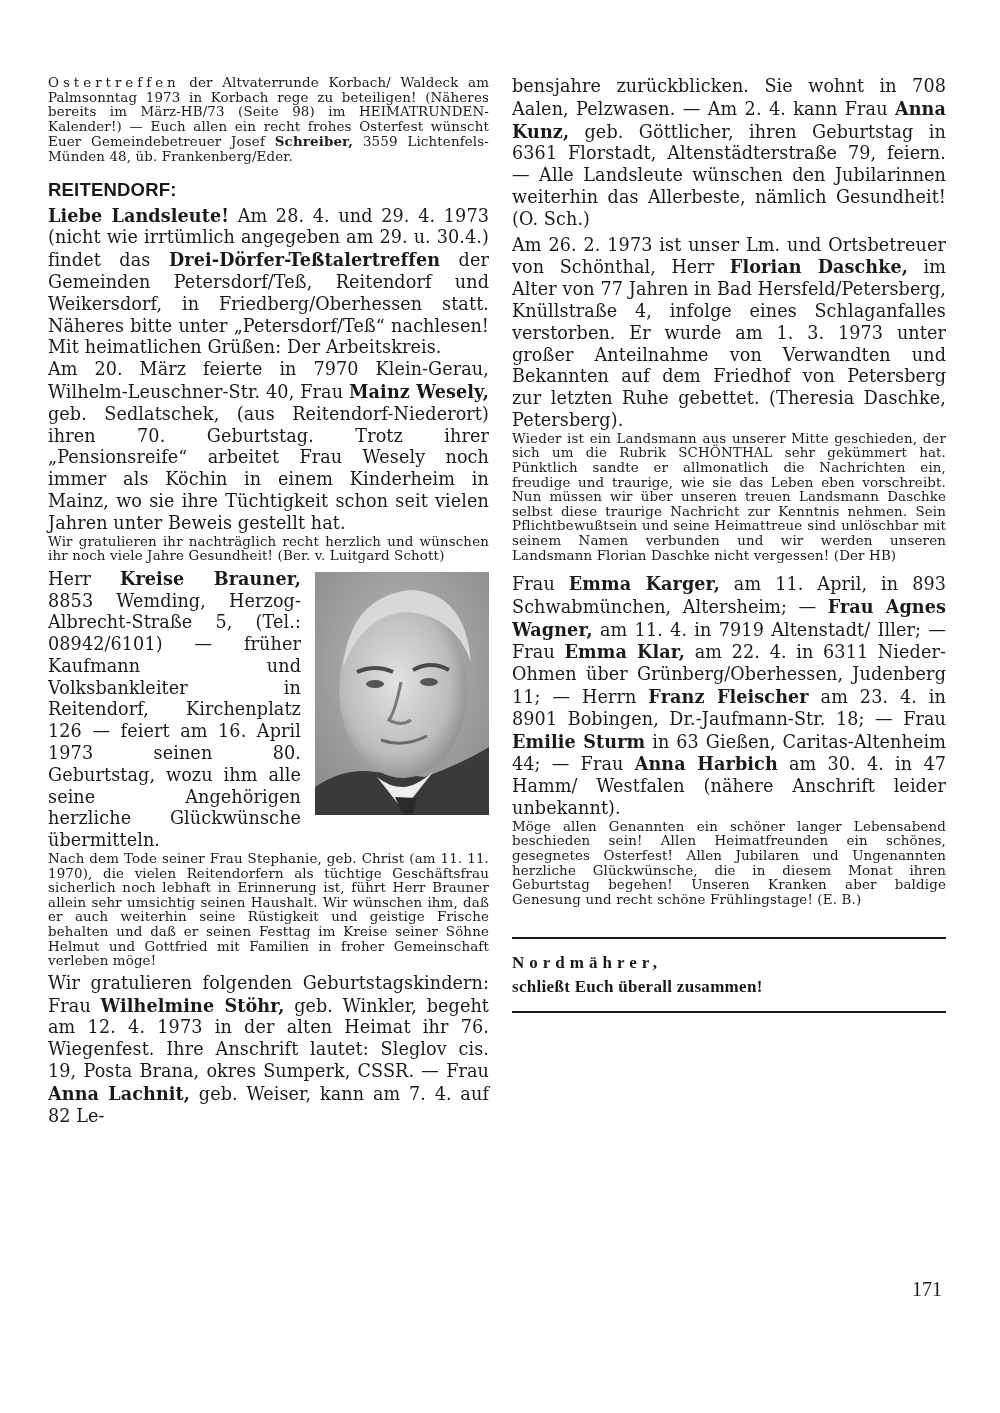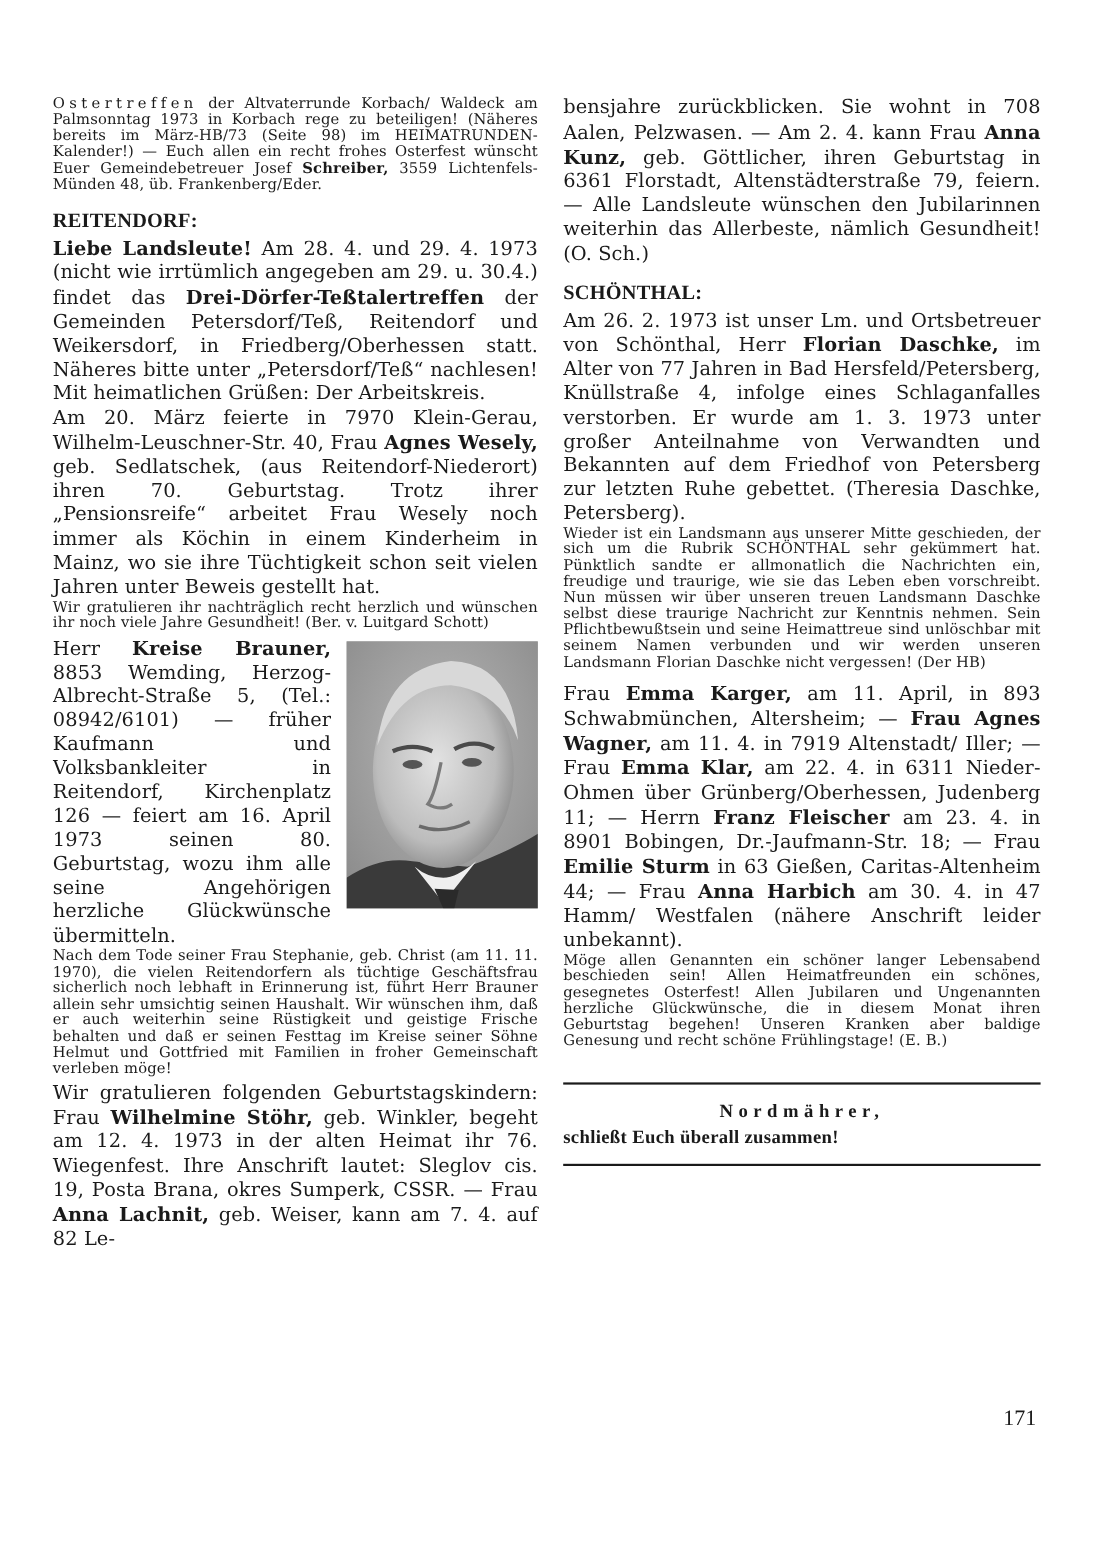--- a/index.html
+++ b/index.html
@@ -1,49 +1,49 @@
 <!DOCTYPE html>
 <html><head>
 <meta charset="utf-8">
 <style>
   html, body { margin: 0; padding: 0; background: #ffffff; }
   body { width: 1000px; height: 1413px; position: relative; overflow: hidden; color: #1a1a1a; font-family: "DejaVu Serif", "Liberation Serif", serif; }
-  .col { position: absolute; top: 88px; width: 441px; }
+  .col { position: absolute; top: 76px; width: 441px; }
   .col-left { left: 48px; }
   .col-right { left: 512px; width: 434px; }
   p { margin: 0; text-align: justify; hyphens: manual; }
   .small { font-size: 13.4px; line-height: 14.6px; letter-spacing: 0.15px; }
   .big { font-size: 17.6px; line-height: 21.8px; letter-spacing: 0.1px; }
-  .head { font-family: Liberation Serif, serif; font-weight: bold; font-size: 18.5px; letter-spacing: 0.2px; margin: 0; }
+  .head { font-family: Liberation Sans, sans-serif; font-weight: bold; font-size: 18.5px; letter-spacing: 0.2px; margin: 0; }
   b { font-weight: bold; }
   .spaced { letter-spacing: 4px; }
   .mt-sm { margin-top: 4px; }
   .mt-md { margin-top: 10px; }
   .mt-lg { margin-top: 14px; }
   .photo-wrap { overflow: hidden; }
   .photo { float: right; width: 174px; height: 243px; margin: 4px 0 4px 14px; position: relative; background: #9a9a9a; overflow: hidden; }
   .photo svg { display: block; width: 100%; height: 100%; }
   .rule { height: 2px; background: #1a1a1a; width: 434px; }
   .motto { font-family: "Liberation Serif", serif; font-weight: bold; font-size: 17px; }
-  .motto-l1 { letter-spacing: 5px; margin-top: 14px; text-align: center; }
+  .motto-l1 { letter-spacing: 5px; margin-top: 14px; }
   .motto-l2 { margin-top: 4px; margin-bottom: 14px; letter-spacing: 0.3px; }
   .page-number { position: absolute; left: 912px; top: 1278px; font-size: 20px; font-family: "Liberation Serif", serif; }
 </style>
 </head>
 <body>
 
 <div class="col col-left">
 
   <p class="small"><span class="spaced">Ostertreffen</span><span> der Altvaterrunde Korbach/ Waldeck am Palmsonntag 1973 in Korbach rege zu beteiligen! (Näheres bereits im März-HB/73 (Seite 98) im HEIMATRUNDEN-Kalender!) — Euch allen ein recht frohes Osterfest wünscht Euer Gemeindebetreuer Josef </span><b>Schreiber,</b><span> 3559 Lichtenfels-Münden 48, üb. Frankenberg/Eder.</span></p>
 
   <h2 class="head mt-lg">REITENDORF:</h2>
 
   <p class="big mt-sm"><b>Liebe Landsleute!</b><span> Am 28. 4. und 29. 4. 1973 (nicht wie irrtümlich angegeben am 29. u. 30.4.) findet das </span><b>Drei-Dörfer-Teßtalertreffen</b><span> der Gemeinden Petersdorf/Teß, Reitendorf und Weikersdorf, in Friedberg/Oberhessen statt. Näheres bitte unter „Petersdorf/Teß“ nachlesen! Mit heimatlichen Grüßen: Der Arbeitskreis.</span></p>
 
-  <p class="big"><span>Am 20. März feierte in 7970 Klein-Gerau, Wilhelm-Leuschner-Str. 40, Frau </span><b>Agnes Wesely,</b><span> geb. Sedlatschek, (aus Reitendorf-Niederort) ihren 70. Geburtstag. Trotz ihrer „Pensionsreife“ arbeitet Frau Wesely noch immer als Köchin in einem Kinderheim in Mainz, wo sie ihre Tüchtigkeit schon seit vielen Jahren unter Beweis gestellt hat.</span></p>
+  <p class="big"><span>Am 20. März feierte in 7970 Klein-Gerau, Wilhelm-Leuschner-Str. 40, Frau </span><b>Mainz Wesely,</b><span> geb. Sedlatschek, (aus Reitendorf-Niederort) ihren 70. Geburtstag. Trotz ihrer „Pensionsreife“ arbeitet Frau Wesely noch immer als Köchin in einem Kinderheim in Mainz, wo sie ihre Tüchtigkeit schon seit vielen Jahren unter Beweis gestellt hat.</span></p>
 
   <p class="small">Wir gratulieren ihr nachträglich recht herzlich und wünschen ihr noch viele Jahre Gesundheit! (Ber. v. Luitgard Schott)</p>
 
   <div class="photo-wrap mt-sm">
     <div class="photo" title="Portrait photo of Rudolf Brauner">
       <svg viewBox="0 0 174 243" preserveAspectRatio="none">
         <defs>
           <radialGradient id="bg" cx="50%" cy="40%" r="70%">
             <stop offset="0%" stop-color="#b8b8b8"></stop>
             <stop offset="100%" stop-color="#8c8c8c"></stop>
@@ -74,21 +74,20 @@
   <p class="small">Nach dem Tode seiner Frau Stephanie, geb. Christ (am 11. 11. 1970), die vielen Reitendorfern als tüchtige Geschäftsfrau sicherlich noch lebhaft in Erinnerung ist, führt Herr Brauner allein sehr umsichtig seinen Haushalt. Wir wünschen ihm, daß er auch weiterhin seine Rüstigkeit und geistige Frische behalten und daß er seinen Festtag im Kreise seiner Söhne Helmut und Gottfried mit Familien in froher Gemeinschaft verleben möge!</p>
 
 
   <p class="big mt-sm"><span>Wir gratulieren folgenden Geburtstagskindern: Frau </span><b>Wilhelmine Stöhr,</b><span> geb. Winkler, begeht am 12. 4. 1973 in der alten Heimat ihr 76. Wiegenfest. Ihre Anschrift lautet: Sleglov cis. 19, Posta Brana, okres Sumperk, CSSR. — Frau </span><b>Anna Lachnit,</b><span> geb. Weiser, kann am 7. 4. auf 82 Le-</span></p>
 </div>
 
 <div class="col col-right">
 
   <p class="big"><span>bensjahre zurückblicken. Sie wohnt in 708 Aalen, Pelzwasen. — Am 2. 4. kann Frau </span><b>Anna Kunz,</b><span> geb. Göttlicher, ihren Geburtstag in 6361 Florstadt, Altenstädterstraße 79, feiern. — Alle Landsleute wünschen den Jubilarinnen weiterhin das Allerbeste, nämlich Gesundheit! (O. Sch.)</span></p>
 
-  <h2 class="head mt-lg">SCHÖNTHAL:</h2>
 
   <p class="big mt-sm"><span>Am 26. 2. 1973 ist unser Lm. und Ortsbetreuer von Schönthal, Herr </span><b>Florian Daschke,</b><span> im Alter von 77 Jahren in Bad Hersfeld/Petersberg, Knüllstraße 4, infolge eines Schlaganfalles verstorben. Er wurde am 1. 3. 1973 unter großer Anteilnahme von Verwandten und Bekannten auf dem Friedhof von Petersberg zur letzten Ruhe gebettet. (Theresia Daschke, Petersberg).</span></p>
 
   <p class="small">Wieder ist ein Landsmann aus unserer Mitte geschieden, der sich um die Rubrik SCHÖNTHAL sehr gekümmert hat. Pünktlich sandte er allmonatlich die Nachrichten ein, freudige und traurige, wie sie das Leben eben vorschreibt. Nun müssen wir über unseren treuen Landsmann Daschke selbst diese traurige Nachricht zur Kenntnis nehmen. Sein Pflichtbewußtsein und seine Heimattreue sind unlöschbar mit seinem Namen verbunden und wir werden unseren Landsmann Florian Daschke nicht vergessen! (Der HB)</p>
 
 
 
   <p class="big mt-md" id="sn-p2"><span>Frau </span><b>Emma Karger,</b><span> am 11. April, in 893 Schwabmünchen, Altersheim; — </span><b>Frau Agnes Wagner,</b><span> am 11. 4. in 7919 Altenstadt/ Iller; — Frau </span><b>Emma Klar,</b><span> am 22. 4. in 6311 Nieder-Ohmen über Grünberg/Oberhessen, Judenberg 11; — Herrn </span><b>Franz Fleischer</b><span> am 23. 4. in 8901 Bobingen, Dr.-Jaufmann-Str. 18; — Frau </span><b>Emilie Sturm</b><span> in 63 Gießen, Caritas-Altenheim 44; — Frau </span><b>Anna Harbich</b><span> am 30. 4. in 47 Hamm/ Westfalen (nähere Anschrift leider unbekannt).</span></p>
 
   <p class="small">Möge allen Genannten ein schöner langer Lebensabend beschieden sein! Allen Heimatfreunden ein schönes, gesegnetes Osterfest! Allen Jubilaren und Ungenannten herzliche Glückwünsche, die in diesem Monat ihren Geburtstag begehen! Unseren Kranken aber baldige Genesung und recht schöne Frühlingstage! (E. B.)</p>

